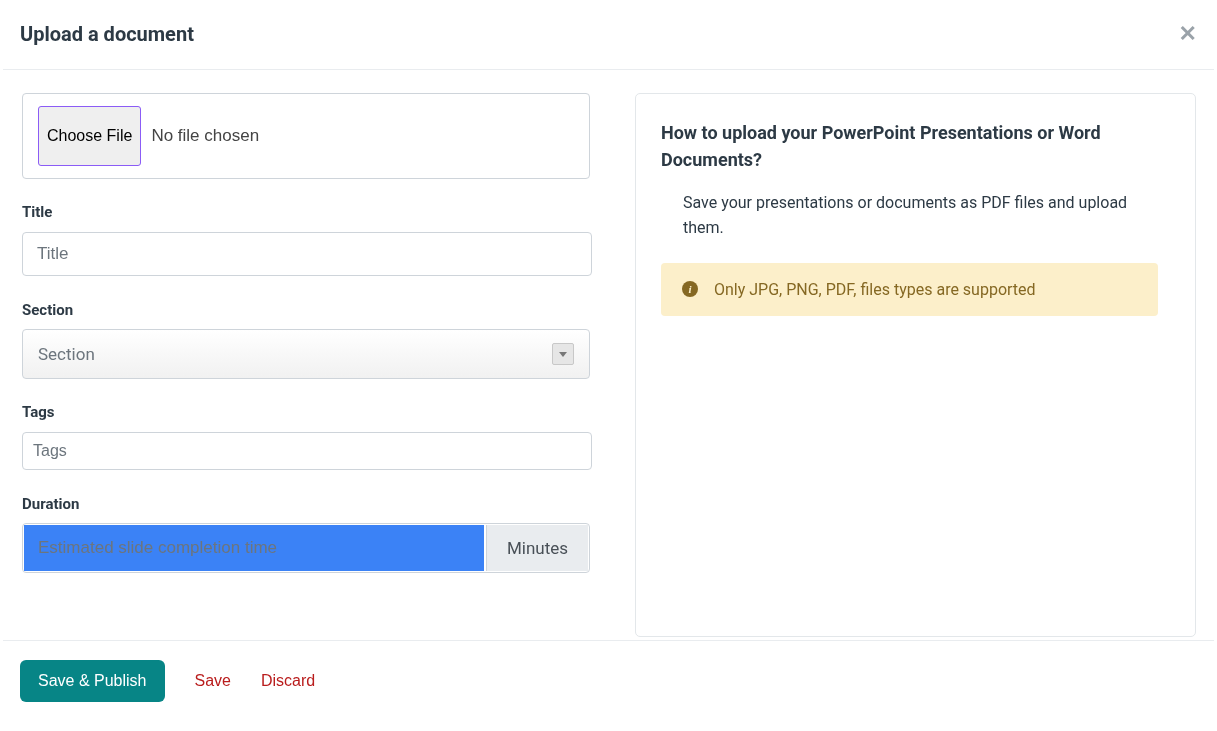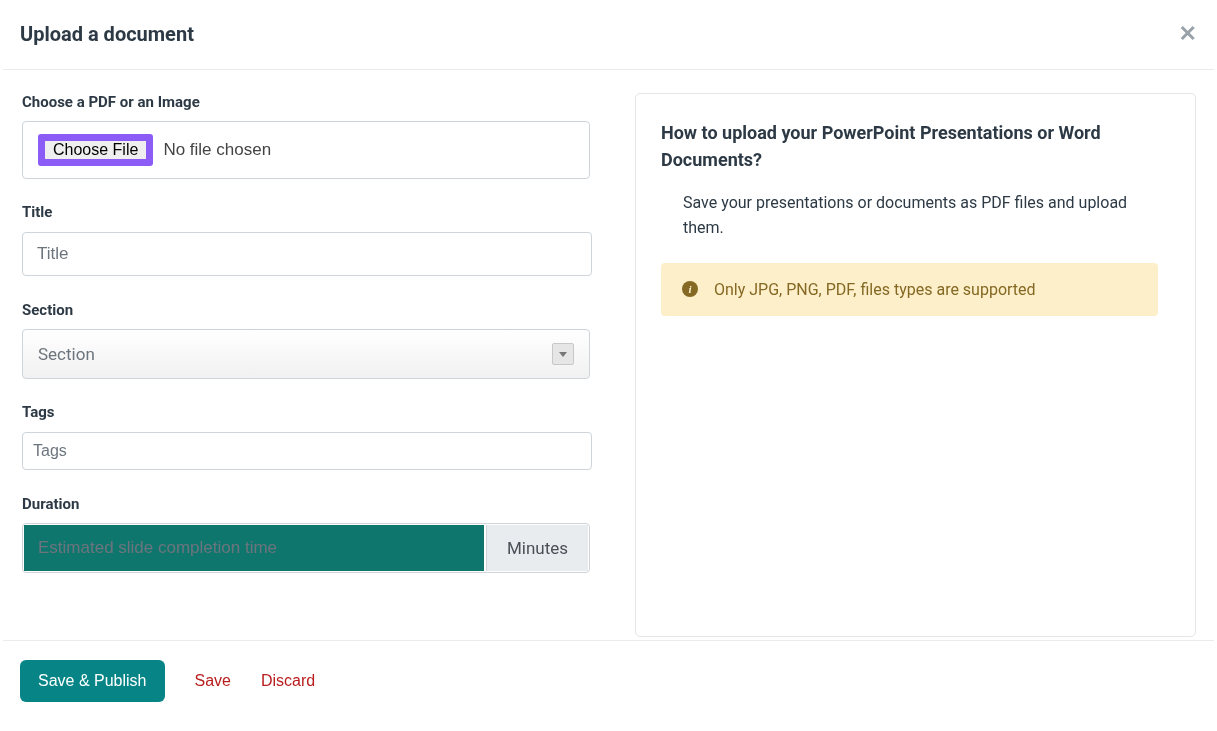--- a/index.html
+++ b/index.html
@@ -54,23 +54,23 @@
     padding: 11px 14px;
     display: flex;
     align-items: center;
     gap: 8px;
     background: #fff;
   }
   .choose-file-btn {
     font-family: Arial, sans-serif;
     font-size: 16px;
     background: #efefef;
-    border: 7px solid #8b5cf6;
+    border: 1px solid #8b5cf6;
     border-radius: 3px;
-    padding: 0 8px;
+    padding: 20px 8px;
     cursor: pointer;
     color: #000;
   }
   .file-status {
     font-size: 17px;
     color: #444;
     font-family: Arial, sans-serif;
   }
   .text-input {
     width: 100%;
@@ -127,21 +127,21 @@
     border: 1px solid #ced4da;
     border-radius: 4px;
     overflow: hidden;
   }
   .input-group .duration-field {
     flex: 1;
     border: none;
     padding: 13px 14px;
     font-size: 17px;
     outline: none;
-    background: #0f766e;
+    background: #3b82f6;
   }
   .input-group .duration-field::placeholder { color: #6c757d; }
   .input-group .addon {
     background: #e9ecef;
     border-left: 1px solid #ced4da;
     color: #495057;
     padding: 11px 20px;
     font-size: 17px;
     display: flex;
     align-items: center;
@@ -223,21 +223,20 @@
 <div class="modal-header">
   <div class="modal-title">Upload a document</div>
   <div class="close-btn">✕</div>
 </div>
 
 <div class="modal-body">
 
   <div class="form-col">
 
     <div class="form-group">
-      <label class="form-label">Choose a PDF or an Image</label>
       <div class="file-input-wrapper">
         <button type="button" class="choose-file-btn">Choose File</button>
         <span class="file-status">No file chosen</span>
       </div>
     </div>
 
     <div class="form-group">
       <label class="form-label">Title</label>
       <input type="text" class="text-input" placeholder="Title" style="">
     </div>

